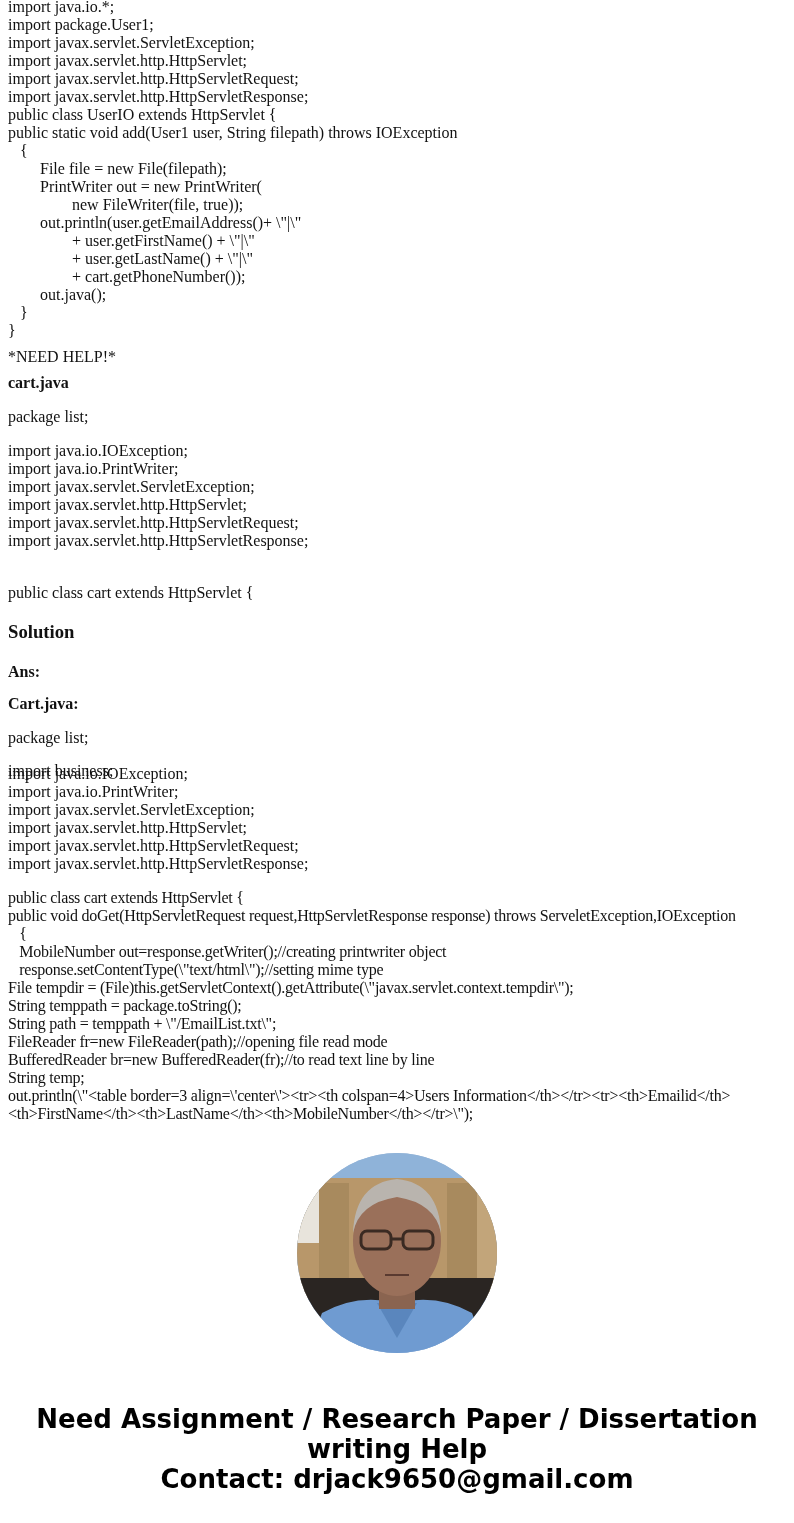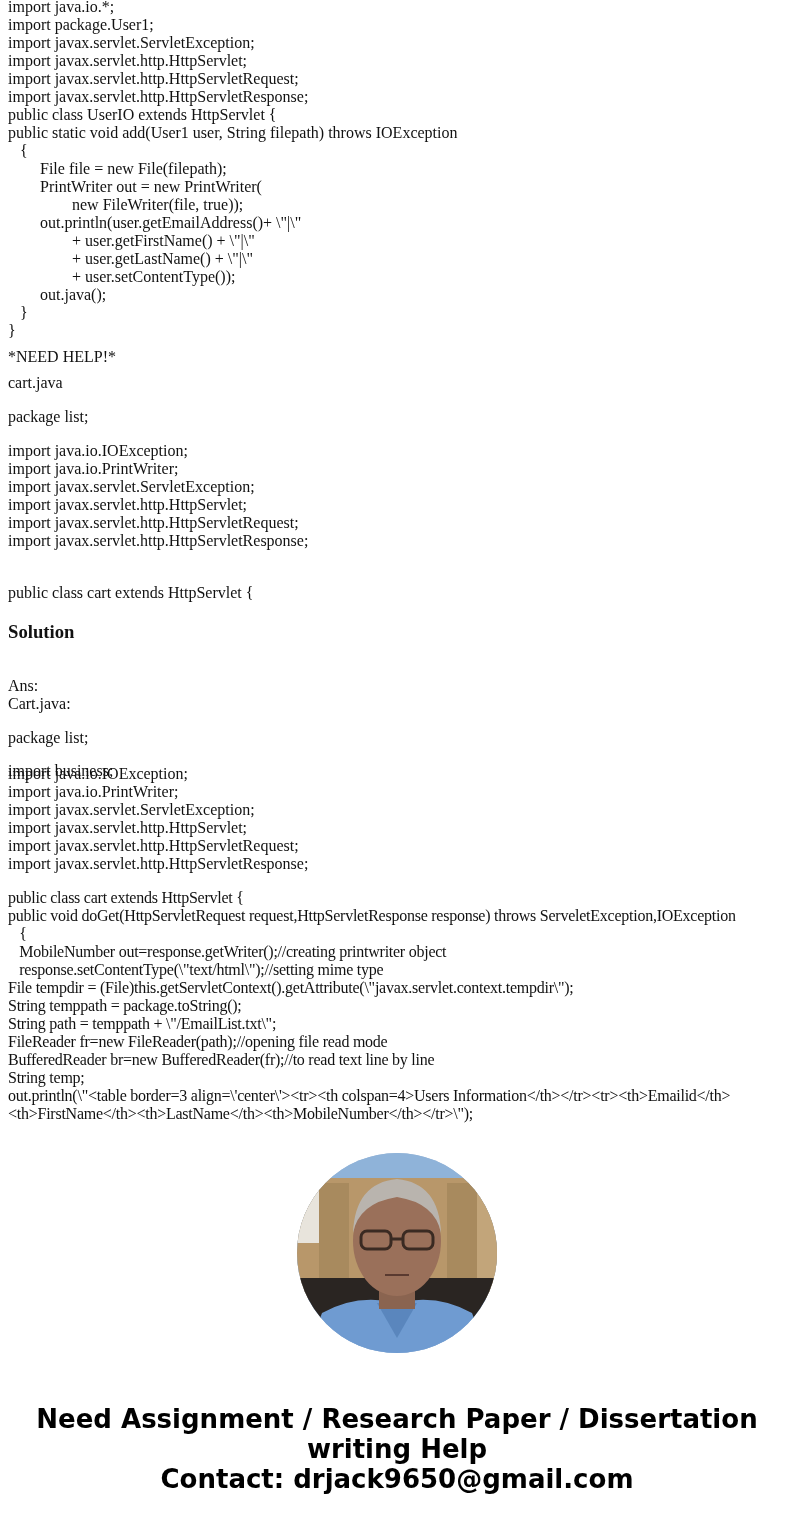--- a/index.html
+++ b/index.html
@@ -12,21 +12,21 @@
     font-size: 16px;
     color: #111;
   }
   .line {
     position: absolute;
     left: 8px;
     white-space: pre;
     line-height: 18px;
     height: 18px;
   }
-  .bold { font-weight: normal; }
+  .bold { font-weight: bold; }
   .h3 { font-weight: bold; font-size: 18.7px; line-height: 22px; height: 22px; }
   .condensed { letter-spacing: -0.25px; }
   .avatar {
     position: absolute;
     left: 297px;
     top: 1153px;
     width: 200px;
     height: 200px;
     border-radius: 50%;
     overflow: hidden;
@@ -56,41 +56,41 @@
   <div class="line" style="top:88px">import javax.servlet.http.HttpServletResponse;</div>
   <div class="line" style="top:106px">public class UserIO extends HttpServlet {</div>
   <div class="line" style="top:124px">public static void add(User1 user, String filepath) throws IOException</div>
   <div class="line" style="top:142px">   {</div>
   <div class="line" style="top:160px">        File file = new File(filepath);</div>
   <div class="line" style="top:178px">        PrintWriter out = new PrintWriter(</div>
   <div class="line" style="top:196px">                new FileWriter(file, true));</div>
   <div class="line" style="top:214px">        out.println(user.getEmailAddress()+ \"|\"</div>
   <div class="line" style="top:232px">                + user.getFirstName() + \"|\"</div>
   <div class="line" style="top:250px">                + user.getLastName() + \"|\"</div>
-  <div class="line" style="top:268px">                + user.setContentType());</div>
+  <div class="line" style="top:268px">                + cart.getPhoneNumber());</div>
   <div class="line" style="top:286px">        out.java();</div>
   <div class="line" style="top:304px">   }</div>
   <div class="line" style="top:322px">}</div>
 </div>
 
 <div class="line" style="top:348px">*NEED HELP!*</div>
 <div class="line bold" style="top:374px">cart.java</div>
 <div class="line" style="top:408px">package list;</div>
 <div>
   <div class="line" style="top:442px">import java.io.IOException;</div>
   <div class="line" style="top:460px">import java.io.PrintWriter;</div>
   <div class="line" style="top:478px">import javax.servlet.ServletException;</div>
   <div class="line" style="top:496px">import javax.servlet.http.HttpServlet;</div>
   <div class="line" style="top:514px">import javax.servlet.http.HttpServletRequest;</div>
   <div class="line" style="top:532px">import javax.servlet.http.HttpServletResponse;</div>
 </div>
 <div class="line" style="top:584px">public class cart extends HttpServlet {</div>
 
 <div class="line h3" style="top:621px">Solution</div>
-<div class="line bold" style="top:677px">Ans:</div>
+<div class="line bold" style="top:663px">Ans:</div>
 <div class="line bold" style="top:695px">Cart.java:</div>
 
 <div>
   <div class="line" style="top:729px">package list;</div>
   <div class="line" style="top:762px">import business;</div>
   <div class="line" style="top:765px">import java.io.IOException;</div>
   <div class="line" style="top:783px">import java.io.PrintWriter;</div>
   <div class="line" style="top:801px">import javax.servlet.ServletException;</div>
   <div class="line" style="top:819px">import javax.servlet.http.HttpServlet;</div>
   <div class="line" style="top:837px">import javax.servlet.http.HttpServletRequest;</div>

